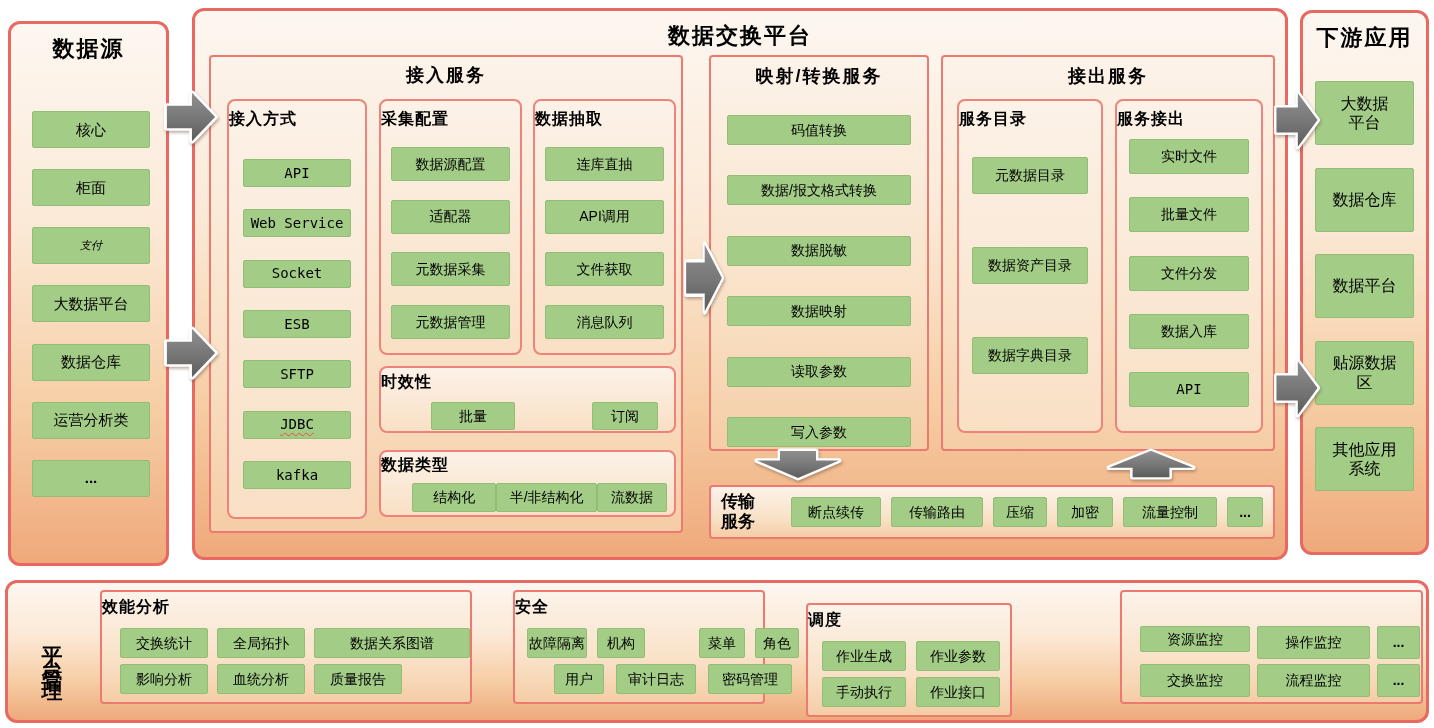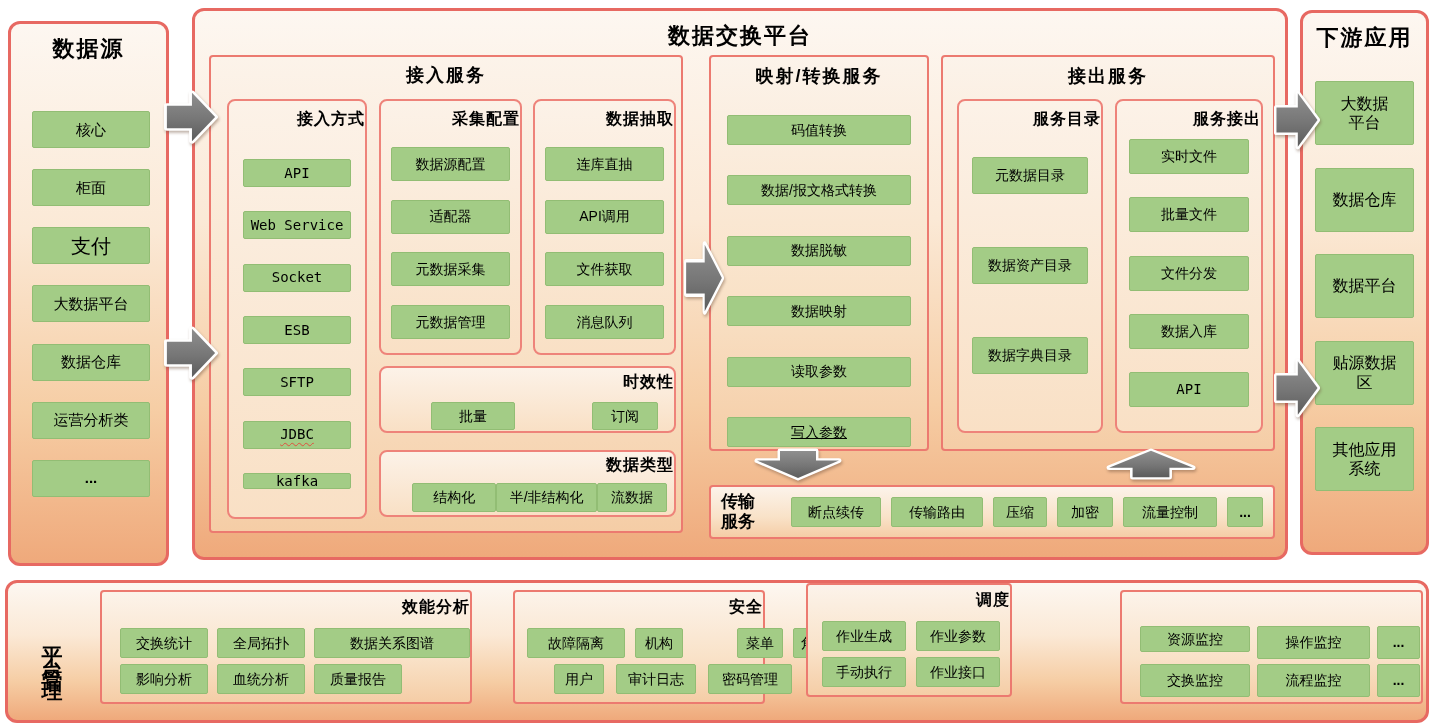--- a/index.html
+++ b/index.html
@@ -8,21 +8,21 @@
 
   .panel{position:absolute;box-sizing:border-box;border:3px solid #e76962;border-radius:12px;
          background:linear-gradient(180deg,#fdf7f1 0%,#fbe9d6 38%,#f6cda4 72%,#efa97b 100%);}
   .sub{position:absolute;box-sizing:border-box;border:2px solid #ec7a70;border-radius:4px;
        background:linear-gradient(180deg,#fcf3ea 0%,#f9e2c8 60%,#f5cda6 100%);}
   .sub2{position:absolute;box-sizing:border-box;border:2px solid #ee837a;border-radius:8px;
         background:linear-gradient(180deg,#fcf2e8 0%,#f9e0c5 100%);}
 
   .t-big{font-size:22px;font-weight:bold;text-align:center;margin-top:10px;letter-spacing:2px;}
   .t-mid{font-size:18px;font-weight:bold;text-align:center;margin-top:7px;letter-spacing:2px;}
-  .t-sml{font-size:16px;font-weight:bold;text-align:right;margin-top:8px;letter-spacing:1px;}
+  .t-sml{font-size:16px;font-weight:bold;text-align:left;margin-top:8px;letter-spacing:1px;}
 
   .g{display:flex;align-items:center;justify-content:center;box-sizing:border-box;
      background:#a3cc86;border:1px solid #92bd74;border-radius:2px;
      font-size:14px;text-align:center;line-height:1.2;}
   .vlist{position:absolute;display:flex;flex-direction:column;justify-content:space-between;}
   .pre{white-space:pre-line;}
   .mono{font-family:"DejaVu Sans Mono","Liberation Mono",monospace;font-size:14px;}
   .wavy{text-decoration-line:underline;text-decoration-style:wavy;text-decoration-color:#e04f3f;
         text-decoration-thickness:1px;text-underline-offset:3px;}
 
@@ -48,21 +48,21 @@
           <stop offset="1" stop-color="#5c5c5c"></stop>
       </linearGradient>
     </defs>
   </svg>
 
   <div class="panel" style="left:8px;top:10px;width:161px;height:545px;margin-top:11px;">
     <div class="t-big">数据源</div>
     <div class="vlist" style="left:21px;right:16px;top:87px;height:386px;">
       <div class="g" style="height:37px;font-size:15px;">核心</div>
       <div class="g" style="height:37px;font-size:15px;">柜面</div>
-      <div class="g" style="height:37px;font-size:20px;">支付</div>
+      <div class="g" style="height:37px;font-size:11px;font-style:italic;">支付</div>
       <div class="g" style="height:37px;font-size:15px;">大数据平台</div>
       <div class="g" style="height:37px;font-size:15px;">数据仓库</div>
       <div class="g" style="height:37px;font-size:15px;">运营分析类</div>
       <div class="g" style="height:37px;font-size:15px;font-weight:bold;">...</div>
     </div>
   </div>
 
   <div class="panel" style="left:192px;top:8px;width:1096px;height:552px;">
     <div class="t-big">数据交换平台</div>
 
@@ -71,21 +71,21 @@
 
       <div class="sub2" style="left:16px;top:42px;width:140px;height:420px;">
         <div class="t-sml">接入方式</div>
         <div class="vlist" style="left:14px;right:14px;top:58px;height:330px;">
           <div class="g mono" style="height:28px;">API</div>
           <div class="g mono" style="height:28px;">Web Service</div>
           <div class="g mono" style="height:28px;">Socket</div>
           <div class="g mono" style="height:28px;">ESB</div>
           <div class="g mono" style="height:28px;">SFTP</div>
           <div class="g mono wavy" style="height:28px;">JDBC</div>
-          <div class="g mono" style="height:16px;">kafka</div>
+          <div class="g mono" style="height:28px;">kafka</div>
         </div>
       </div>
 
       <div class="sub2" style="left:168px;top:42px;width:143px;height:256px;">
         <div class="t-sml">采集配置</div>
         <div class="vlist" style="left:10px;right:10px;top:46px;height:192px;">
           <div class="g" style="height:34px;">数据源配置</div>
           <div class="g" style="height:34px;">适配器</div>
           <div class="g" style="height:34px;">元数据采集</div>
           <div class="g" style="height:34px;">元数据管理</div>
@@ -119,21 +119,21 @@
     </div>
 
     <div class="sub" style="left:514px;top:44px;width:220px;height:396px;">
       <div class="t-mid">映射/转换服务</div>
       <div class="vlist" style="left:16px;right:16px;top:58px;height:332px;">
         <div class="g" style="height:30px;">码值转换</div>
         <div class="g" style="height:30px;">数据/报文格式转换</div>
         <div class="g" style="height:30px;">数据脱敏</div>
         <div class="g" style="height:30px;">数据映射</div>
         <div class="g" style="height:30px;">读取参数</div>
-        <div class="g" style="height:30px;text-decoration:underline;">写入参数</div>
+        <div class="g" style="height:30px;">写入参数</div>
       </div>
     </div>
 
     <div class="sub" style="left:746px;top:44px;width:334px;height:396px;">
       <div class="t-mid">接出服务</div>
 
       <div class="sub2" style="left:14px;top:42px;width:146px;height:334px;">
         <div class="t-sml">服务目录</div>
         <div class="vlist" style="left:13px;right:13px;top:56px;height:217px;">
           <div class="g" style="height:37px;">元数据目录</div>
@@ -195,33 +195,33 @@
       <div class="mrow" style="left:18px;top:72px;gap:9px;">
         <div class="g" style="width:88px;">影响分析</div>
         <div class="g" style="width:88px;">血统分析</div>
         <div class="g" style="width:88px;">质量报告</div>
       </div>
     </div>
 
     <div class="sub" style="left:505px;top:7px;width:252px;height:114px;">
       <div class="t-sml" style="margin-top:5px;">安全</div>
       <div class="mrow" style="left:12px;top:36px;gap:10px;">
-        <div class="g" style="width:98px;">故障隔离</div>
+        <div class="g" style="width:60px;">故障隔离</div>
         <div class="g" style="width:48px;">机构</div>
         <div class="g" style="width:46px;margin-left:44px;">菜单</div>
         <div class="g" style="width:44px;">角色</div>
       </div>
       <div class="mrow" style="left:12px;top:72px;gap:12px;">
         <div class="g" style="width:50px;margin-left:27px;">用户</div>
         <div class="g" style="width:80px;">审计日志</div>
         <div class="g" style="width:84px;">密码管理</div>
       </div>
     </div>
 
-    <div class="sub" style="left:798px;top:0;width:206px;height:114px;">
+    <div class="sub" style="left:798px;top:20px;width:206px;height:114px;">
       <div class="t-sml" style="margin-top:5px;">调度</div>
       <div class="mrow" style="left:14px;top:36px;gap:10px;">
         <div class="g" style="width:84px;">作业生成</div>
         <div class="g" style="width:84px;">作业参数</div>
       </div>
       <div class="mrow" style="left:14px;top:72px;gap:10px;">
         <div class="g" style="width:84px;">手动执行</div>
         <div class="g" style="width:84px;">作业接口</div>
       </div>
     </div>

